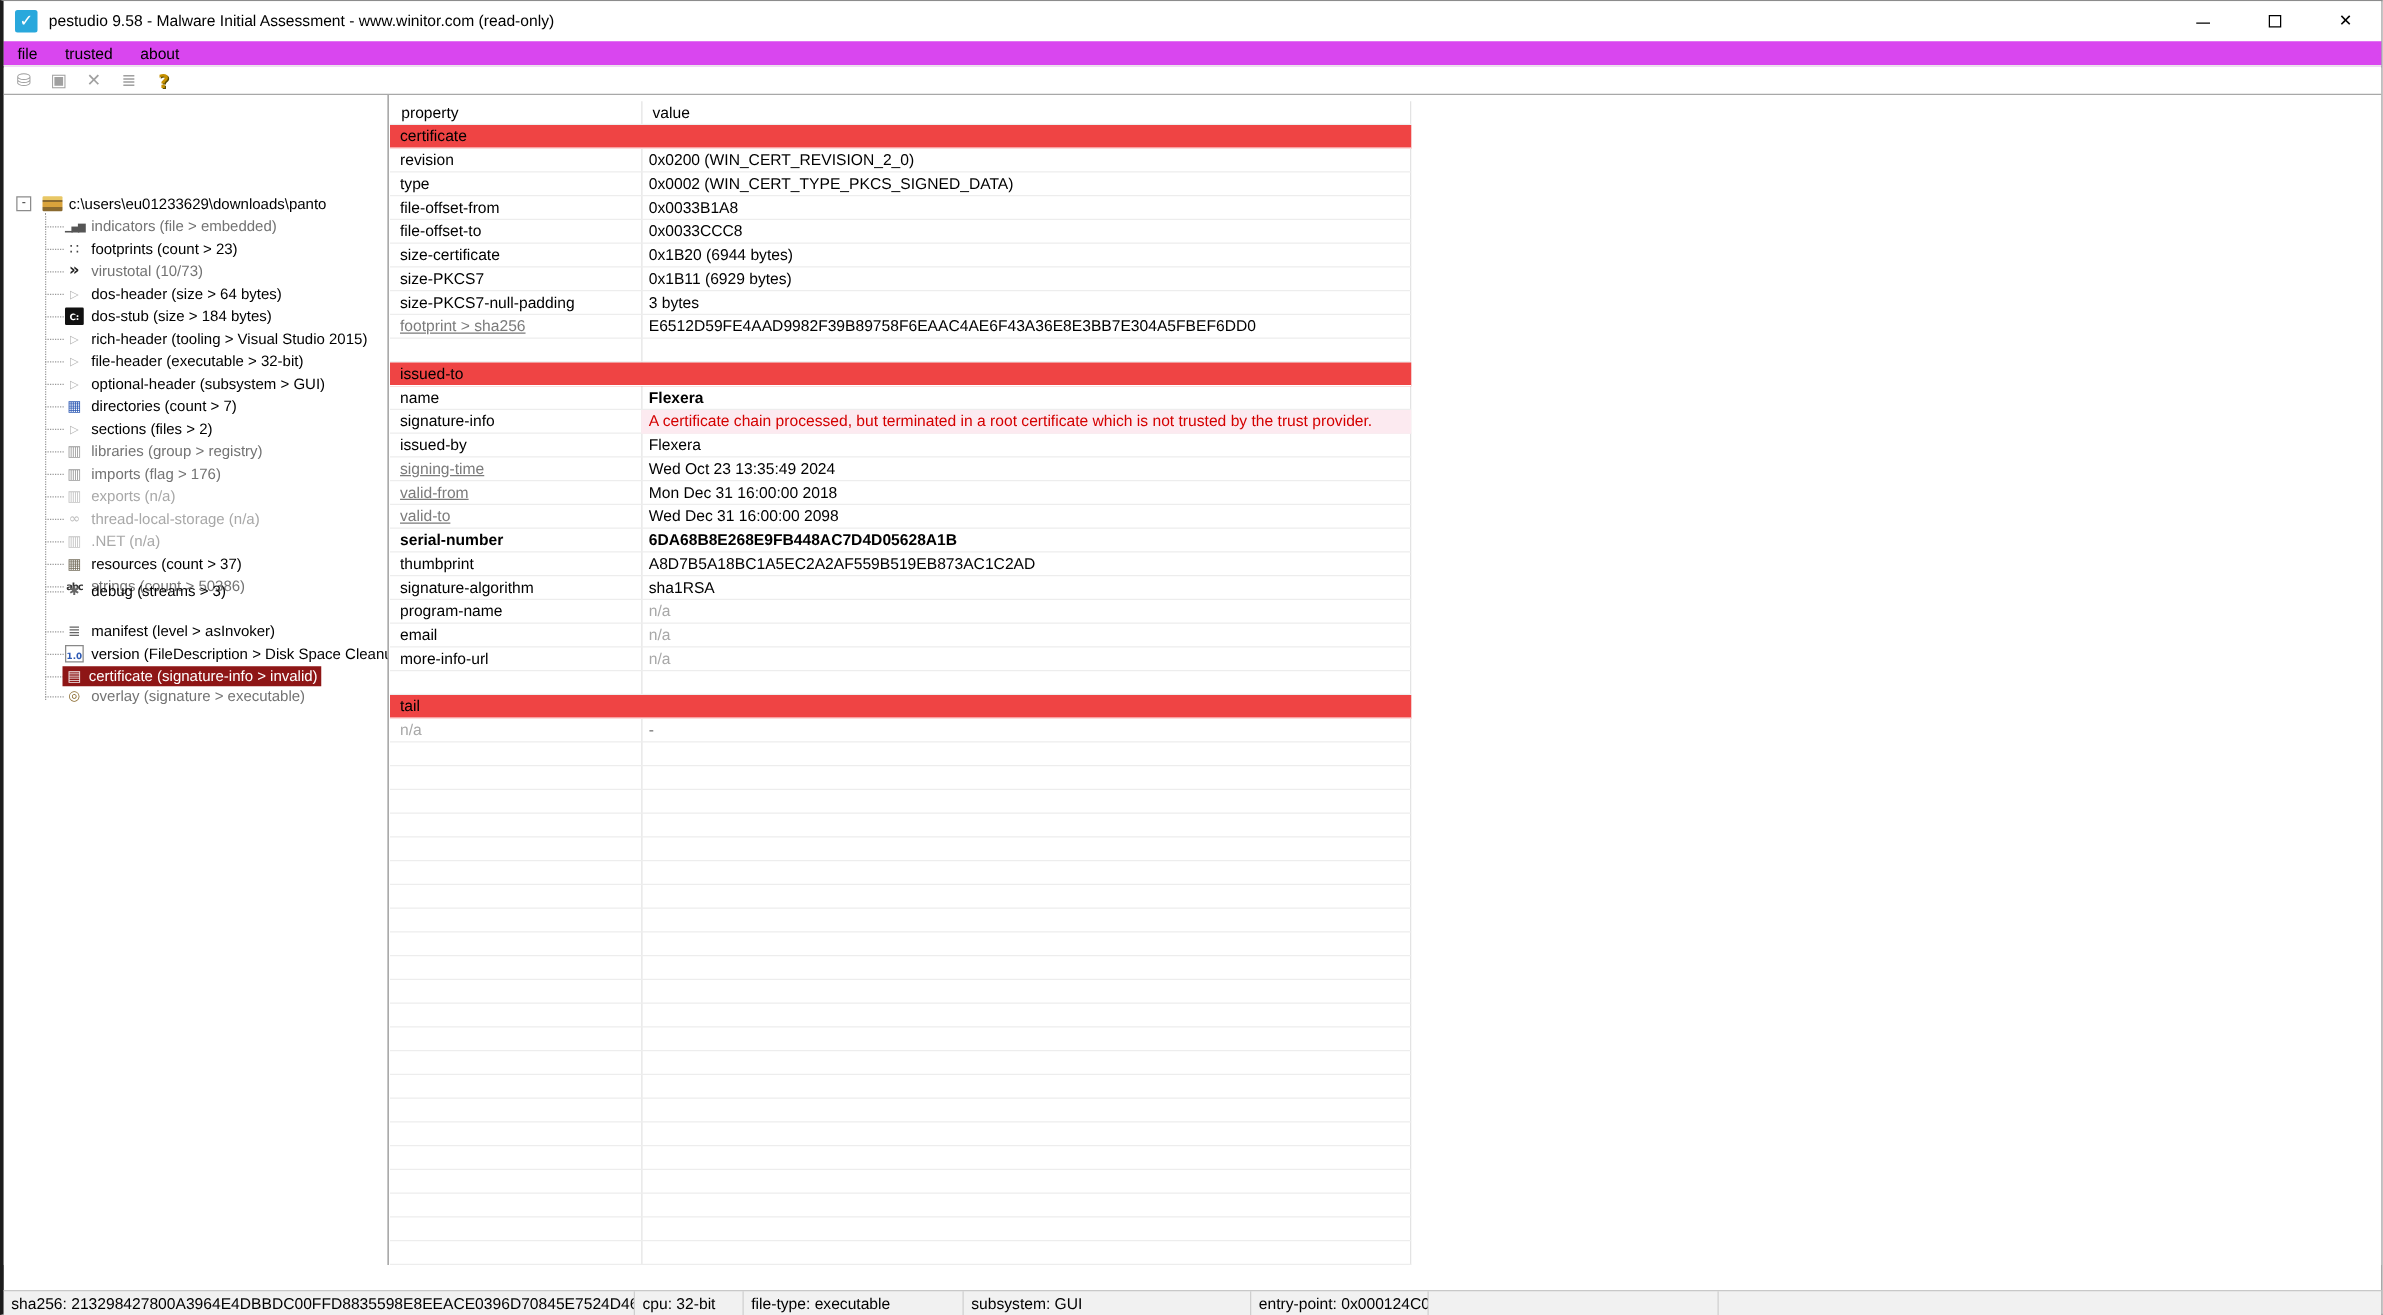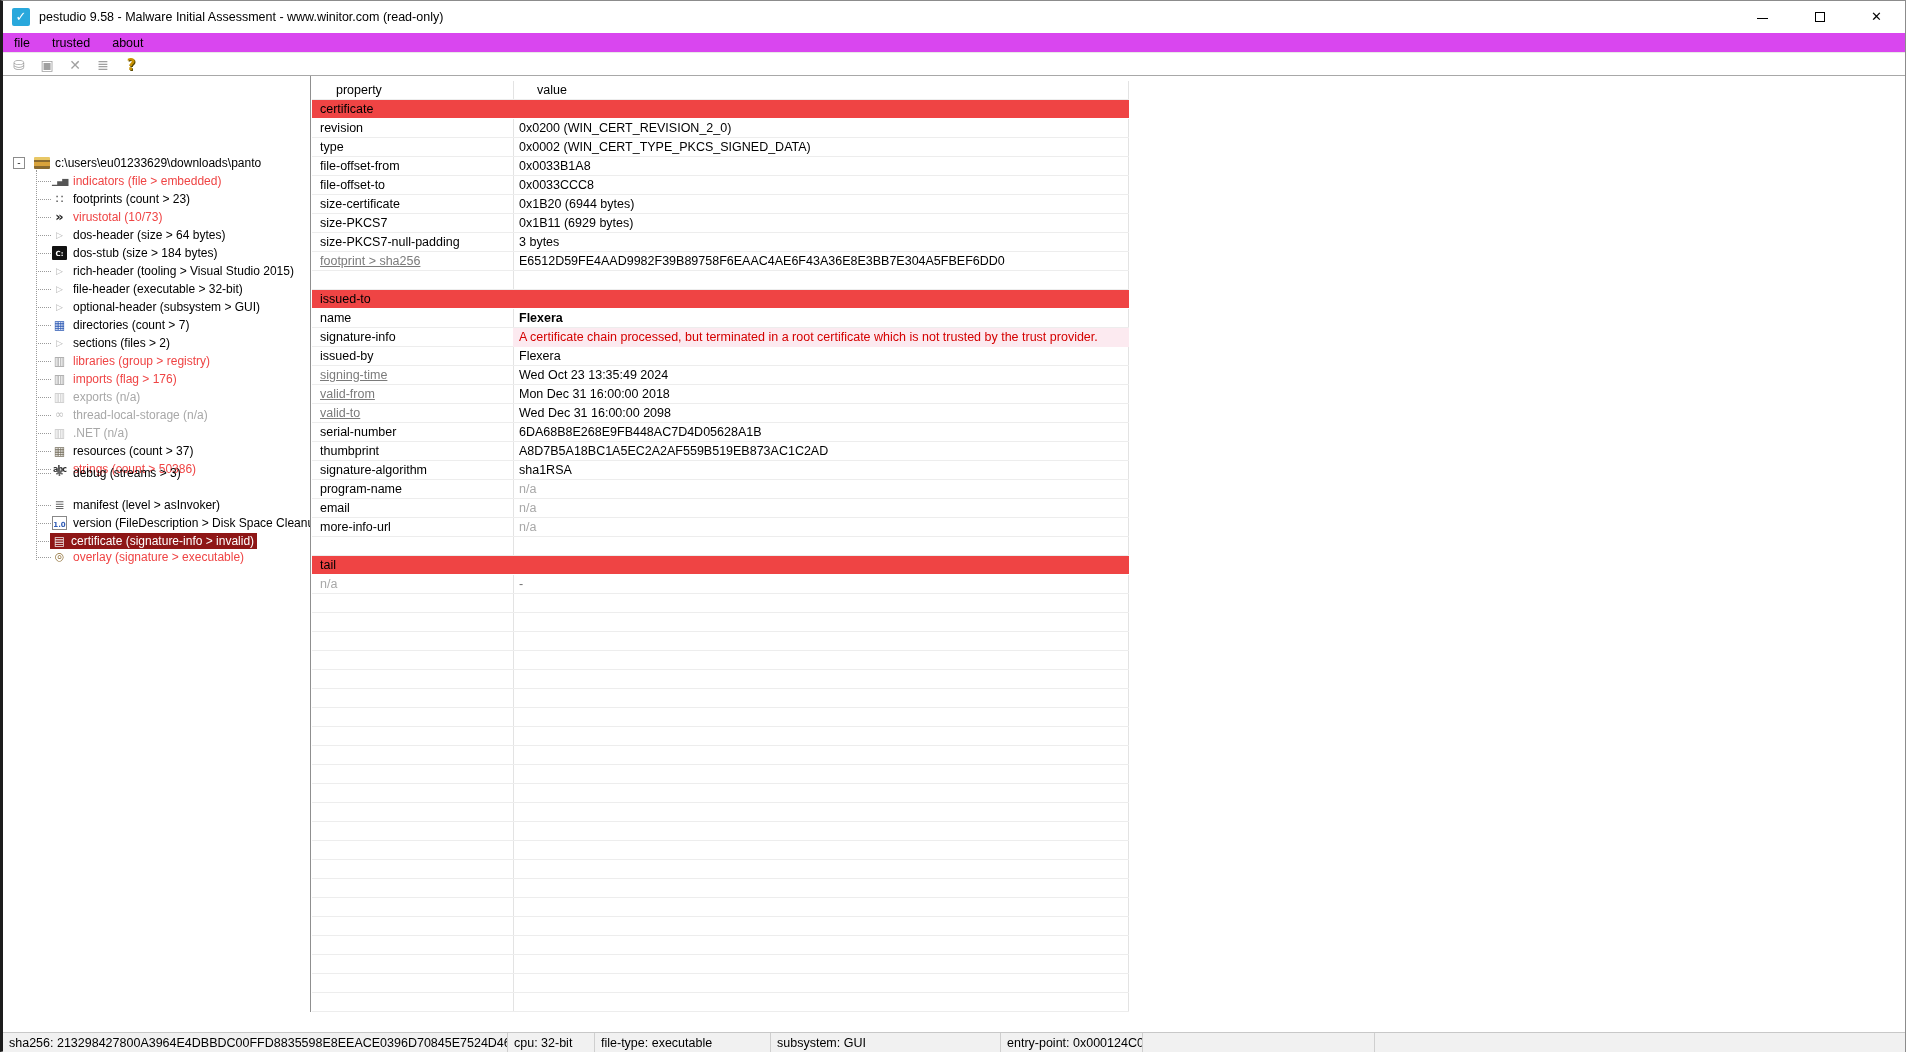--- a/index.html
+++ b/index.html
@@ -37,21 +37,21 @@
   
   #tree-panel { position:absolute; left:0; top:75px; width:308px; height:936px; background:#fff;
     border-right:1px solid #8f8f8f; overflow:hidden; }
   #tree-connector { position:absolute; left:33px; top:94px; width:0; height:390px;
     border-left:1px dotted #9a9a9a; }
   .tree-row { position:absolute; left:0; height:18px; width:308px; white-space:nowrap; overflow:hidden; }
   .tree-row .stub { position:absolute; left:33px; top:9px; width:15px; height:0; border-top:1px dotted #9a9a9a; }
   .ticon { position:absolute; left:49px; top:2px; width:15px; height:14px; text-align:center;
     font-size:11px; line-height:14px; color:#777; font-family:"DejaVu Sans",sans-serif; }
   .tlabel { position:absolute; left:68px; top:1px; font-size:12px; line-height:16px; padding:0 2px; }
-  .tl-red   { color:#ef4444;text-align:right; }
+  .tl-red   { color:#737373;text-align:right; }
   .tl-black { color:#000; }
   .tl-gray  { color:#a8a8a8; }
   .tree-row.selected .selwrap { position:absolute; left:47px; top:1px; height:16px;
     background:#8e1616; color:#fff; padding:0 3px 0 2px; display:flex; align-items:center; }
   .tree-row.selected .selwrap .ticon { position:static; margin-right:4px; color:#f2e9e9; }
   .tree-row.selected .selwrap .tlabel { position:static; color:#fff; padding:0; }
   #tree-root-row { position:absolute; left:0; top:78px; height:18px; width:308px; white-space:nowrap; }
   #expand-box { position:absolute; left:10px; top:3px; width:12px; height:12px; border:1px solid #8c8c8c;
     background:#fff; font-size:10px; line-height:10px; text-align:center; color:#333; }
   #root-icon { position:absolute; left:31px; top:3px; width:16px; height:12px;
@@ -78,21 +78,21 @@
   .ticon.i-version::before { content:"1.0"; font-size:7px; color:#2f5bb5; font-weight:bold; }
   .ticon.i-certificate::before { content:"▤"; font-size:12px; }
   .ticon.i-overlay::before { content:"◎"; color:#8a6a2f; font-size:11px; }
 
   
   #table-area { position:absolute; left:309px; top:75px; right:0; height:936px; background:#fff; overflow:hidden; }
   .vline { position:absolute; top:5px; bottom:0; width:1px; background:#e3e3e3; }
   #vline-1 { left:201px; }   
   #vline-2 { left:816px; }   
   #table-header { position:absolute; left:0; top:5px; height:19px; width:817px; border-bottom:1px solid #ededed; }
-  .hdr-cell { position:absolute; top:0; height:19px; line-height:19px; padding-left:24px; font-size:12.5px; }
+  .hdr-cell { position:absolute; top:0; height:19px; line-height:19px; padding-left:9px; font-size:12.5px; }
   #hdr-prop { left:0; width:201px; }
   #hdr-val  { left:201px; width:616px; }
   .trow { position:absolute; left:0; height:19px; width:817px; border-bottom:1px solid #ededed; white-space:nowrap; }
   .trow.section { background:#ef4444; border-bottom:1px solid #fff; }
   .trow.section .pcell { color:#000; }
   .pcell { position:absolute; left:0; top:0; width:201px; height:19px; line-height:19px;
     padding-left:8px; overflow:hidden; }
   .vcell { position:absolute; left:201px; top:0; width:616px; height:19px; line-height:19px;
     padding-left:6px; overflow:hidden; }
   .pcell.link { color:#7b7b7b; text-decoration:underline; }
@@ -324,21 +324,21 @@
           <div class="vcell">Wed Oct 23 13:35:49 2024</div>
         </div>
         <div class="trow" style="top: 309px;">
           <div class="pcell link">valid-from</div>
           <div class="vcell">Mon Dec 31 16:00:00 2018</div>
         </div>
         <div class="trow" style="top: 328px;">
           <div class="pcell link">valid-to</div>
           <div class="vcell">Wed Dec 31 16:00:00 2098</div>
         </div>
-        <div class="trow" style="top: 347px;">
+        <div class="trow" style="top: 347px; font-weight: bold;">
           <div class="pcell">serial-number</div>
           <div class="vcell">6DA68B8E268E9FB448AC7D4D05628A1B</div>
         </div>
         <div class="trow" style="top: 366px;">
           <div class="pcell">thumbprint</div>
           <div class="vcell">A8D7B5A18BC1A5EC2A2AF559B519EB873AC1C2AD</div>
         </div>
         <div class="trow" style="top: 385px;">
           <div class="pcell">signature-algorithm</div>
           <div class="vcell">sha1RSA</div>

